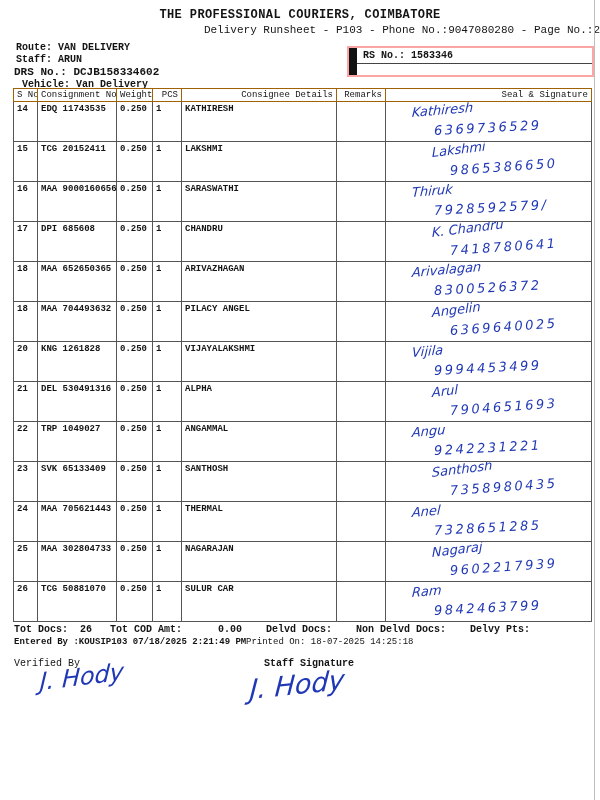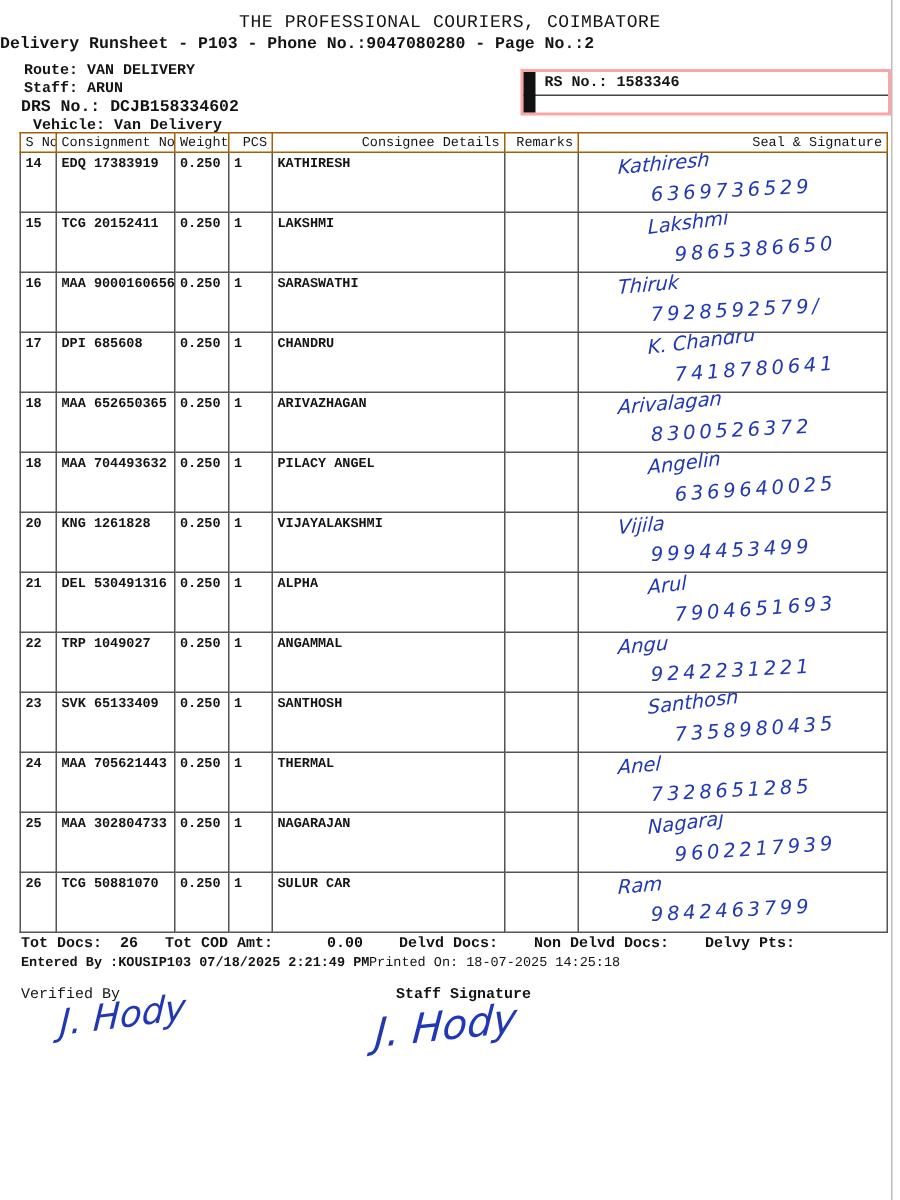--- a/index.html
+++ b/index.html
@@ -1,20 +1,20 @@
 <!DOCTYPE html>
 <html><head>
 <meta charset="utf-8">
 <style>
   *{box-sizing:border-box;margin:0;padding:0}
   html,body{background:#e9e9e9}
   body{font-family:"Liberation Mono",monospace;color:#141414}
   .page{position:relative;width:600px;height:800px;background:#ffffff;margin:0 auto;overflow:hidden}
-  .title{position:absolute;top:8px;left:0;width:100%;text-align:center;font-size:12px;font-weight:400;letter-spacing:.4px}
-  .subtitle{position:absolute;top:24px;left:0;width:100%;text-align:left;font-size:11px;font-weight:700}
+  .title{position:absolute;top:8px;left:0;width:100%;text-align:center;font-size:12px;font-weight:700;letter-spacing:.4px}
+  .subtitle{position:absolute;top:24px;left:0;width:100%;text-align:right;font-size:11px;font-weight:400}
   .infoline{position:absolute;left:16px;font-size:10px;font-weight:700;white-space:pre}
   .route{top:42px}.staff{top:54px}
   .drs{top:66px;left:14px;font-size:11px}
   .vehicle{top:79px;left:22px}
   .rsbox{position:absolute;left:347px;top:46px;width:247px;height:31px;border:2px solid #fca5a5;background:#fff}
   .rsbar{position:absolute;left:0;top:0;width:8px;height:100%;background:#111}
   .rsrow{height:15px;line-height:15px;padding-left:14px;font-size:10px;font-weight:700;white-space:pre}
   .rsrow.first{border-bottom:1px solid #444;height:16px;line-height:16px}
   table.runsheet{position:absolute;left:13px;top:88px;width:579px;border-collapse:collapse;table-layout:fixed}
   .runsheet th{font-size:9px;font-weight:400;text-align:right;padding:1px 3px;border:1px solid #a16207;height:13px;white-space:nowrap;overflow:hidden}
@@ -70,21 +70,21 @@
         <th>Weight</th>
         <th>PCS</th>
         <th>Consignee Details</th>
         <th>Remarks</th>
         <th>Seal &amp; Signature</th>
       </tr>
     </thead>
     <tbody>
       <tr>
         <td>14</td>
-        <td>EDQ 17383919</td>
+        <td>EDQ 11743535</td>
         <td>0.250</td>
         <td>1</td>
         <td>KATHIRESH</td>
         <td></td>
         <td class="sigcell">
           <div class="sig-name">Kathiresh</div>
           <div class="sig-phone">6369736529</div>
         </td>
       </tr>
       <tr>

